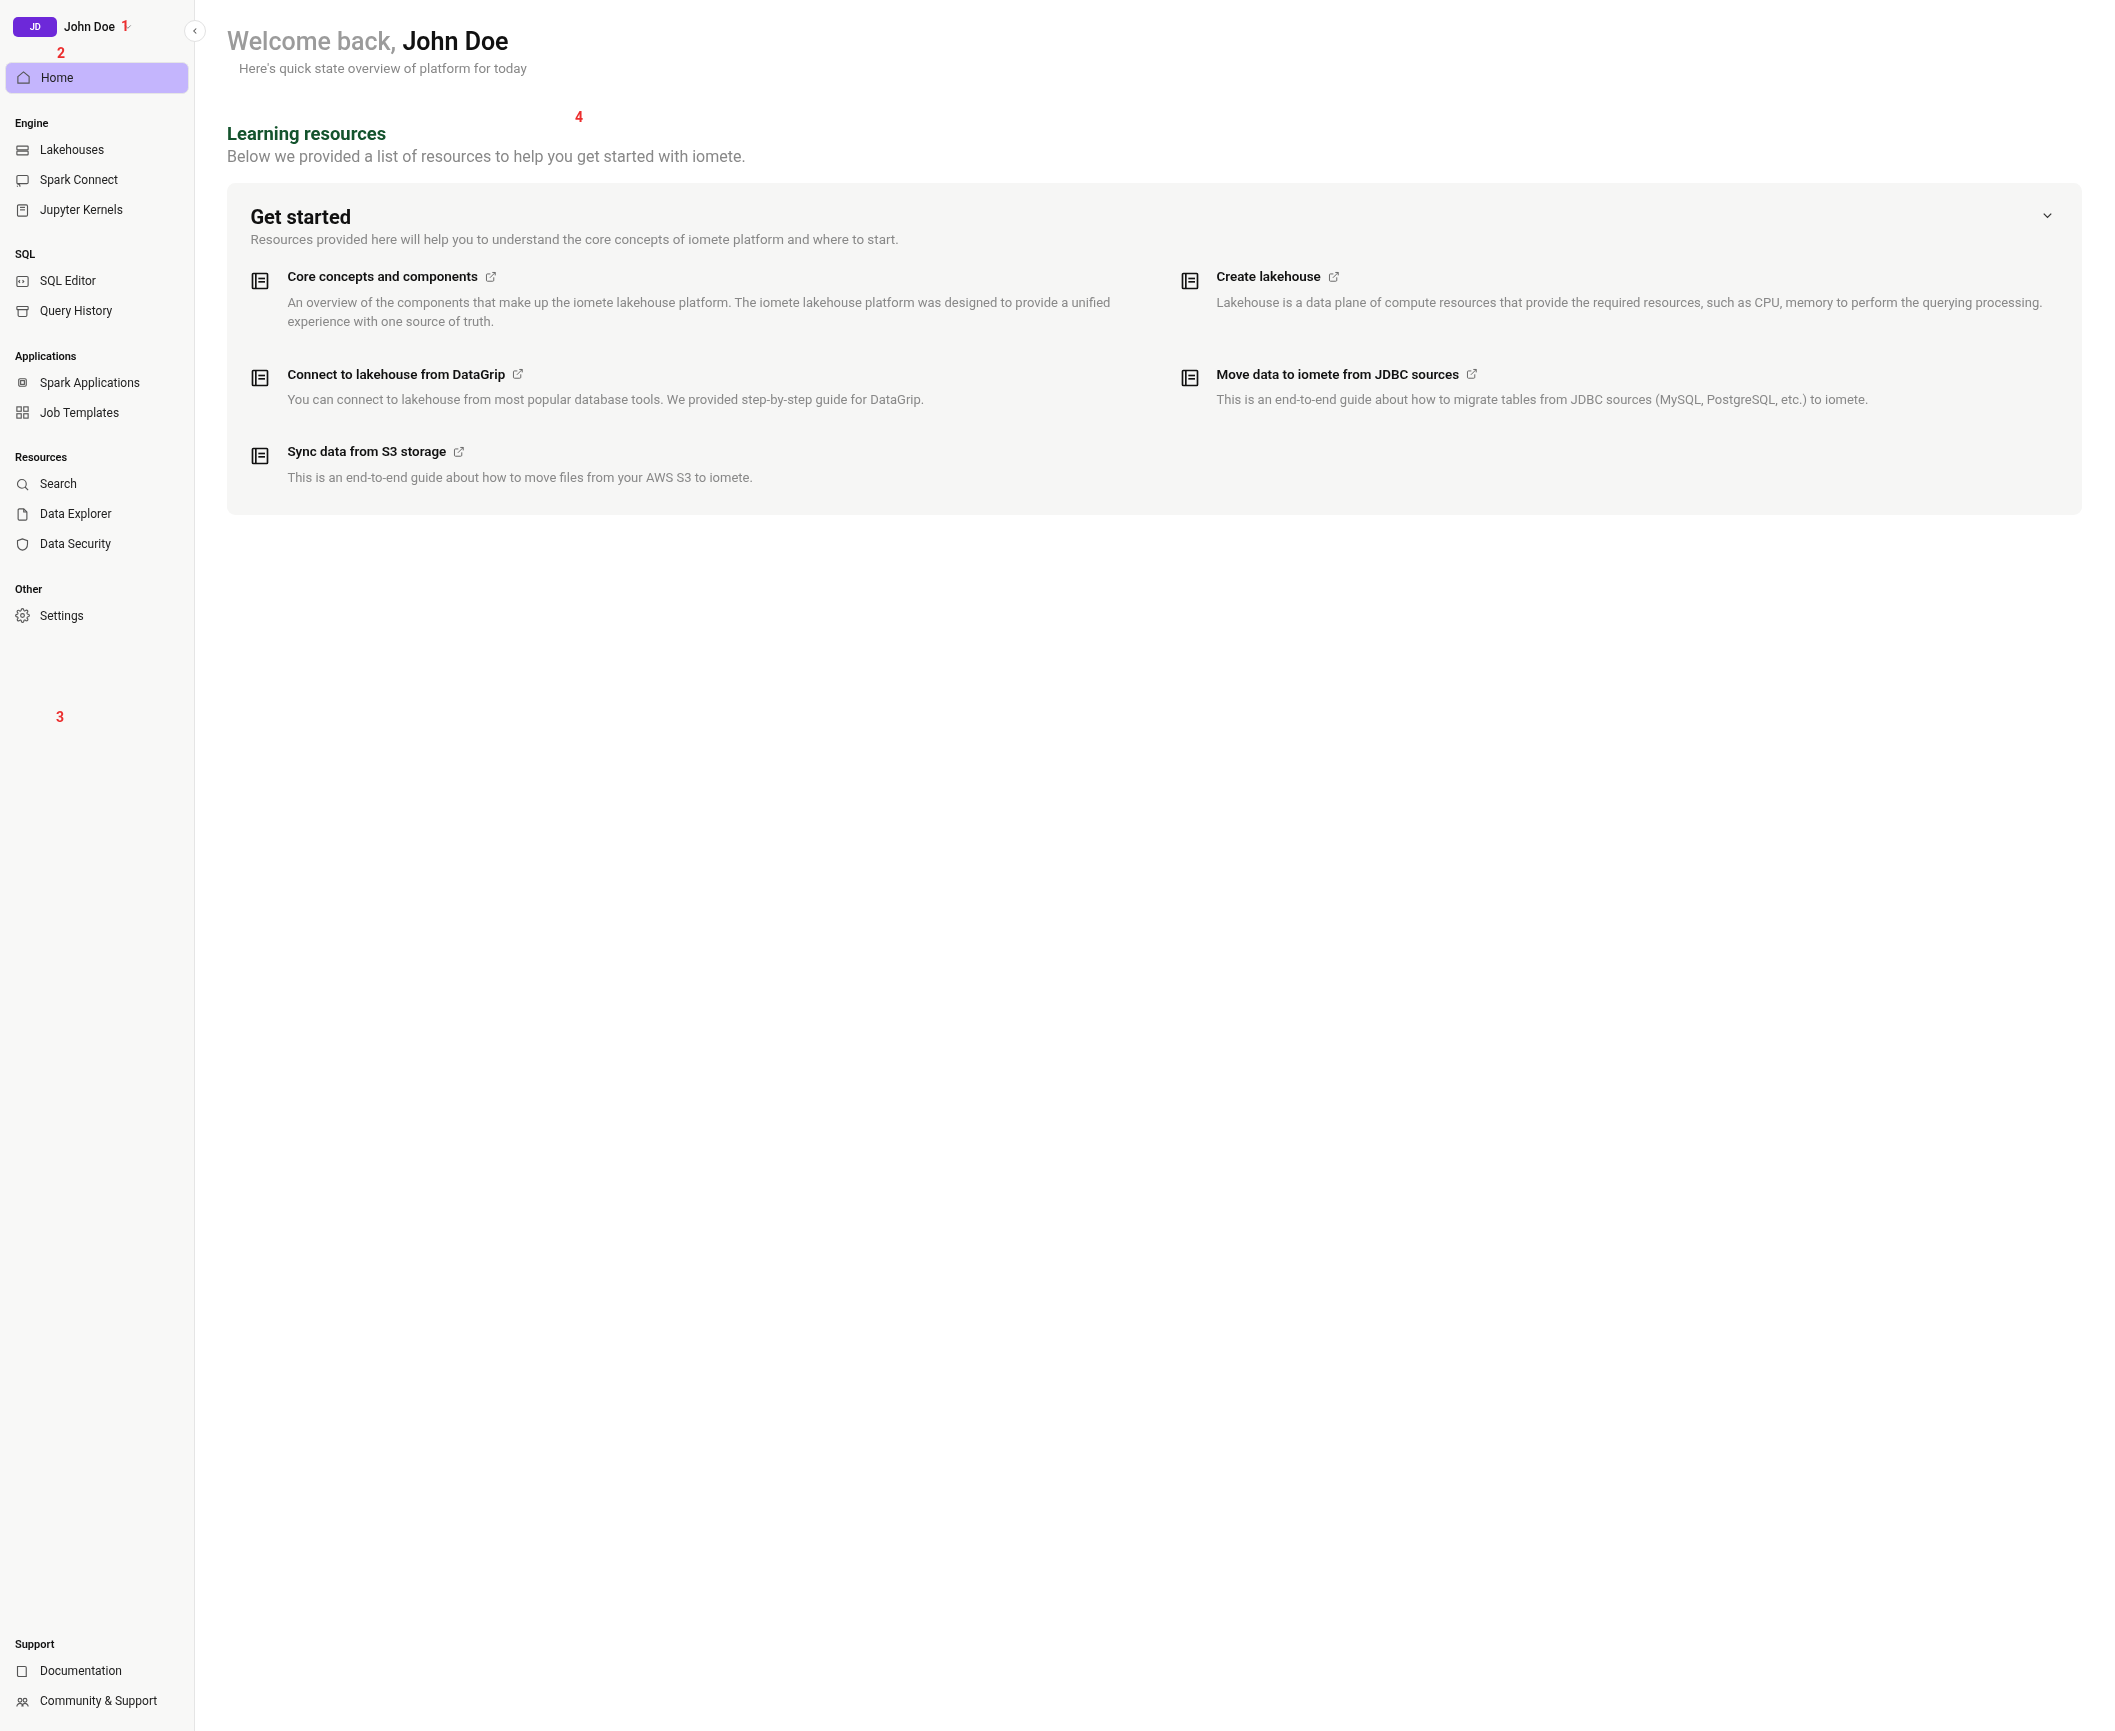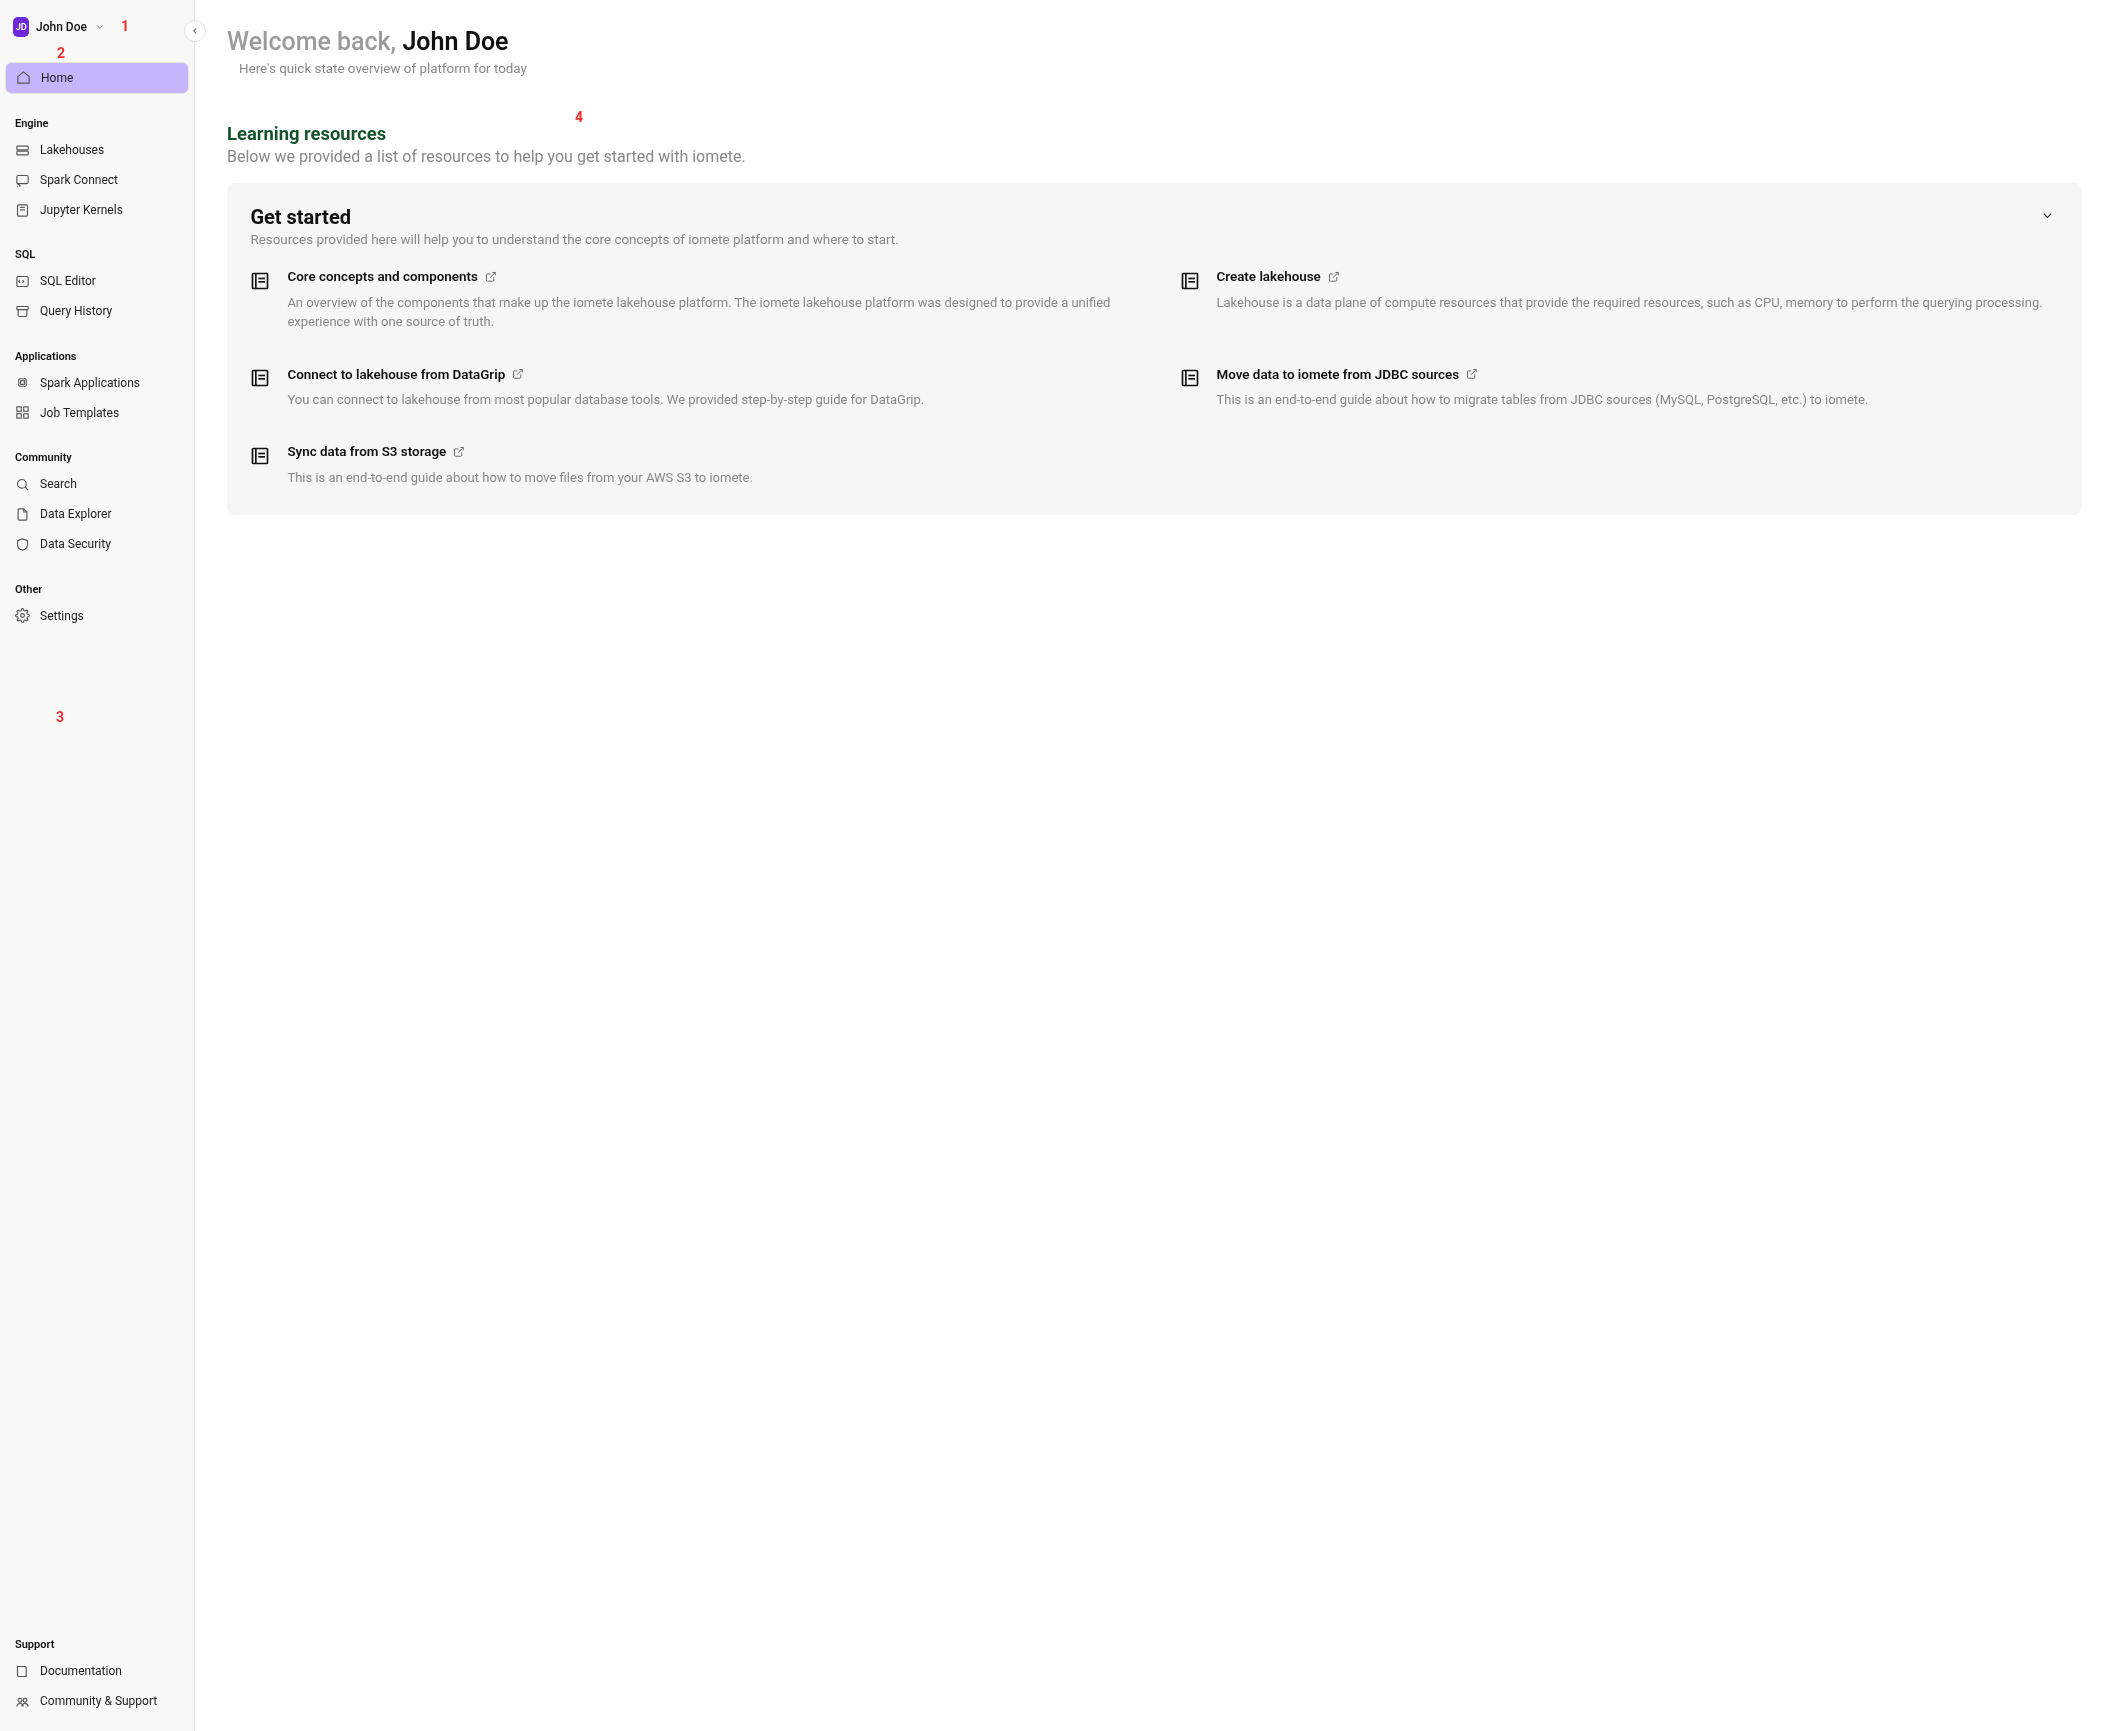--- a/index.html
+++ b/index.html
@@ -36,21 +36,21 @@
     }
     .user-chip {
       display: flex;
       align-items: center;
       gap: 6.7px;
       padding: 5px 8.3px;
       cursor: pointer;
       margin-bottom: 20px;
     }
     .user-avatar {
-      width: 16px;
+      width: 44px;
       height: 20px;
       border-radius: 5px;
       background: #6d28d9;
       color: #fff;
       font-size: 9.2px;
       font-weight: 600;
       display: flex;
       align-items: center;
       justify-content: center;
     }
@@ -298,21 +298,21 @@
             <rect x="14" y="3" width="7" height="7"></rect>
             <rect x="3" y="14" width="7" height="7"></rect>
             <rect x="14" y="14" width="7" height="7"></rect>
           </svg>
       </span>
       <span>Job Templates</span>
     </div>
   </div>
 
   <div class="nav-section">
-    <div class="nav-section-label">Community</div>
+    <div class="nav-section-label">Resources</div>
     <div class="nav-item">
       <span class="icon">
         <svg width="15" height="15" viewBox="0 0 24 24" fill="none" stroke="currentColor" stroke-width="1.8">
             <circle cx="11" cy="11" r="7"></circle>
             <line x1="21" y1="21" x2="16" y2="16"></line>
           </svg>
       </span>
       <span>Search</span>
     </div>
     <div class="nav-item">

